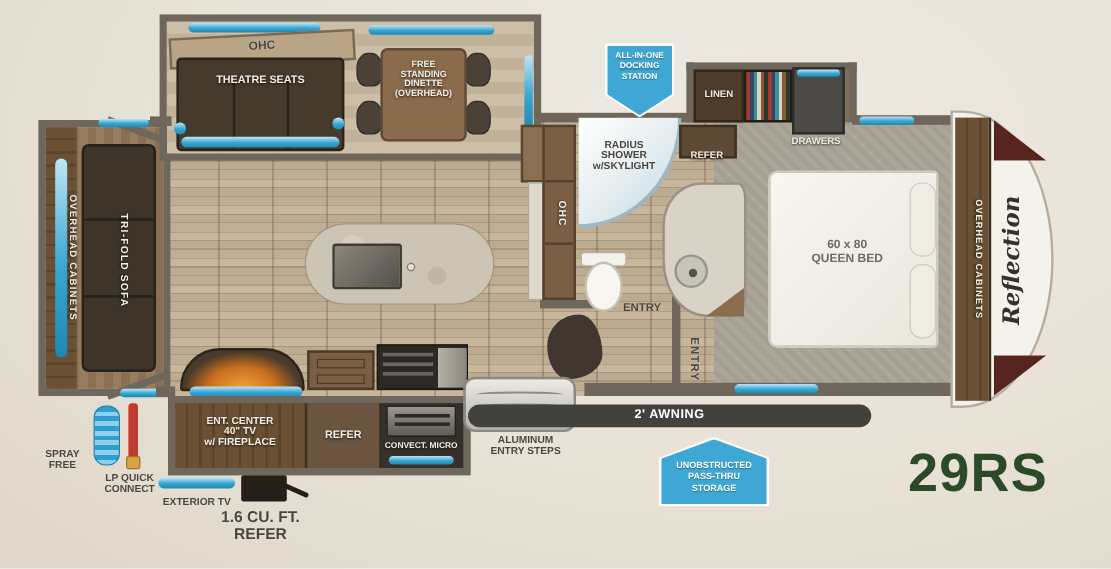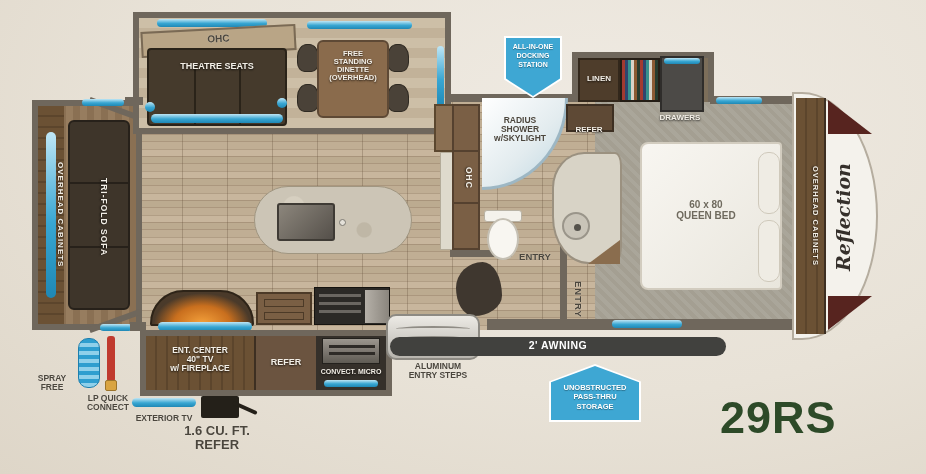--- a/index.html
+++ b/index.html
@@ -246,15 +246,15 @@
   <div class="a blue" style="left:132px;top:398px;width:64px;height:9px;"></div>
   <div class="a lbl dl" style="left:124px;top:414px;width:80px;font-size:8.5px;">EXTERIOR TV</div>
   <div class="a" style="left:201px;top:396px;width:38px;height:22px;background:#242019;border-radius:2px;"></div>
   <div class="a" style="left:232px;top:406px;width:26px;height:4px;background:#242019;transform:rotate(24deg);border-radius:2px;"></div>
   <div class="a lbl dl" style="left:172px;top:424px;width:90px;font-size:13px;">
     <span style="display:block;">1.6 CU. FT.</span>
     <span style="display:block;">REFER</span>
   </div>
 
   <div class="a" style="left:720px;top:368px;width:190px;height:50px;font-size:45px;font-weight:bold;color:#2d4a28;
-       letter-spacing:1px;margin-top:24px;">29RS</div>
+       letter-spacing:1px;text-align:center;">29RS</div>
 
 </div>
 
 </body></html>

